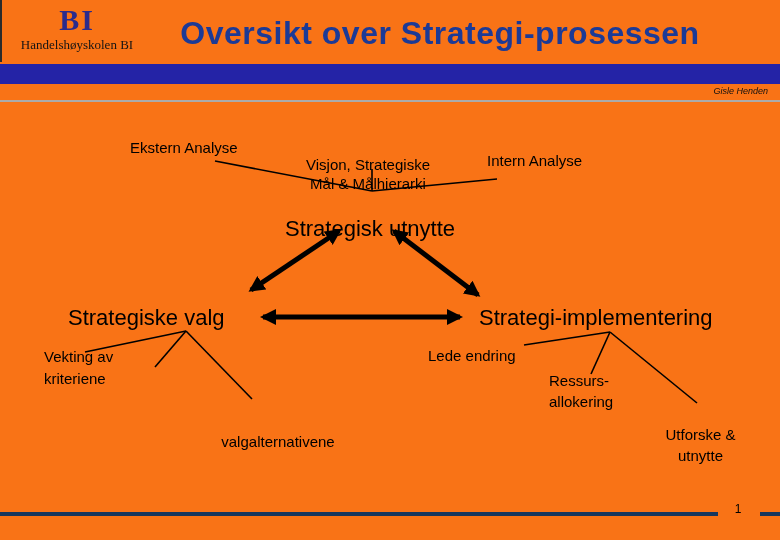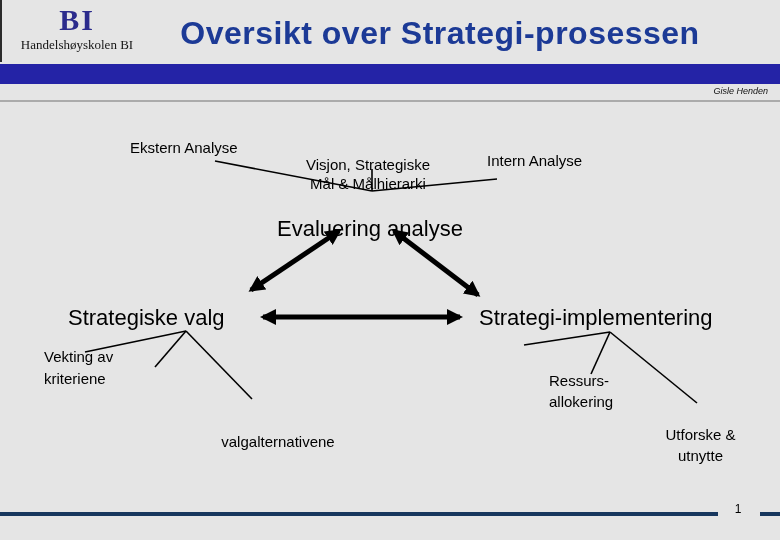--- a/index.html
+++ b/index.html
@@ -1,17 +1,17 @@
 <!DOCTYPE html>
 <html><head>
 <meta charset="utf-8">
 <style>
   html,body{margin:0;padding:0;background:#fff;}
   .slide{
-    position:relative;width:780px;height:540px;background:#e5e5e5;
+    position:relative;width:780px;height:540px;background:#f97316;
     font-family:"Liberation Sans",sans-serif;overflow:hidden;color:#000;
   }
   
   .left-edge-rule{position:absolute;left:0;top:0;width:2px;height:62px;background:#2b2b2b;}
   .logo{position:absolute;left:14px;top:3px;width:126px;text-align:center;}
   .logo-mark{
     display:block;font-family:"Liberation Serif",serif;font-weight:bold;
     font-size:30px;line-height:34px;color:#2b2b8c;letter-spacing:2px;
   }
   .logo-name{
@@ -89,36 +89,37 @@
 
   <div class="label" style="left:130px;top:138px;">Ekstern Analyse</div>
 
   <div class="label ctr" style="left:272px;top:137px;width:192px;line-height:19px;">
     <span class="ln">Visjon, Strategiske</span>
     <span class="ln">Mål &amp; Målhierarki</span>
   </div>
 
   <div class="label" style="left:487px;top:151px;">Intern Analyse</div>
 
-  <div class="label big ctr" style="left:250px;top:198px;width:240px;">Evaluering analyse</div>
+  <div class="label big ctr" style="left:250px;top:198px;width:240px;">Strategisk utnytte</div>
 
   <div class="label big" style="left:68px;top:305px;">Strategiske valg</div>
 
   <div class="label big" style="left:479px;top:305px;">Strategi-implementering</div>
 
   <div class="label" style="left:20px;top:346px;line-height:22px;margin-left:24px;">
     <span class="ln">Vekting av</span>
     <span class="ln">kriteriene</span>
   </div>
 
 
   <div class="label ctr" style="left:198px;top:413px;width:160px;line-height:21px;">
     <span class="ln">valgalternativene</span>
   </div>
 
+  <div class="label" style="left:428px;top:346px;">Lede endring</div>
 
   <div class="label" style="left:549px;top:370px;line-height:21px;">
     <span class="ln">Ressurs-</span>
     <span class="ln">allokering</span>
   </div>
 
   <div class="label ctr" style="left:648px;top:406px;width:105px;line-height:21px;">
     <span class="ln">Utforske &amp;</span>
     <span class="ln">utnytte</span>
   </div>

